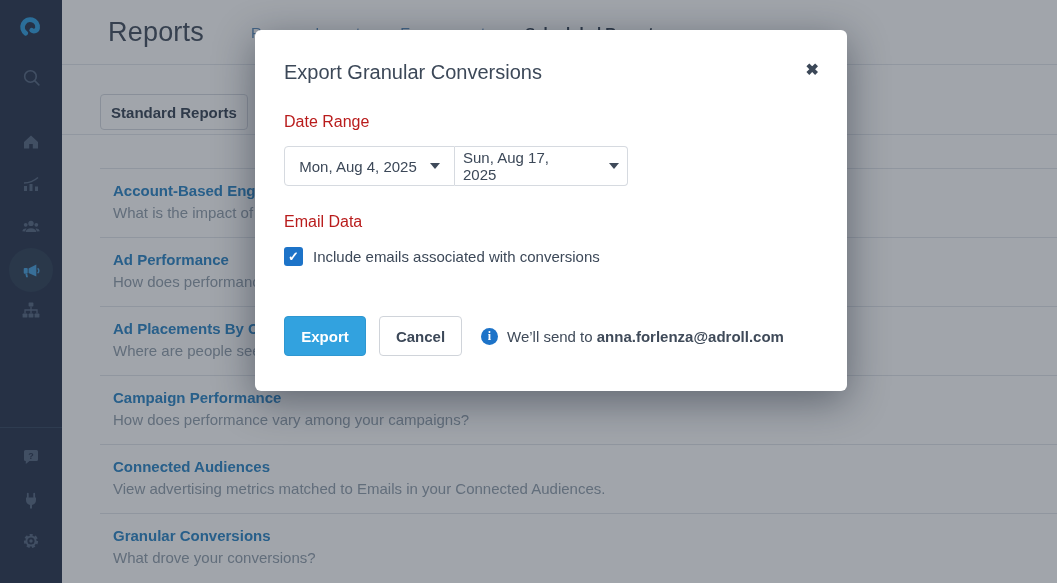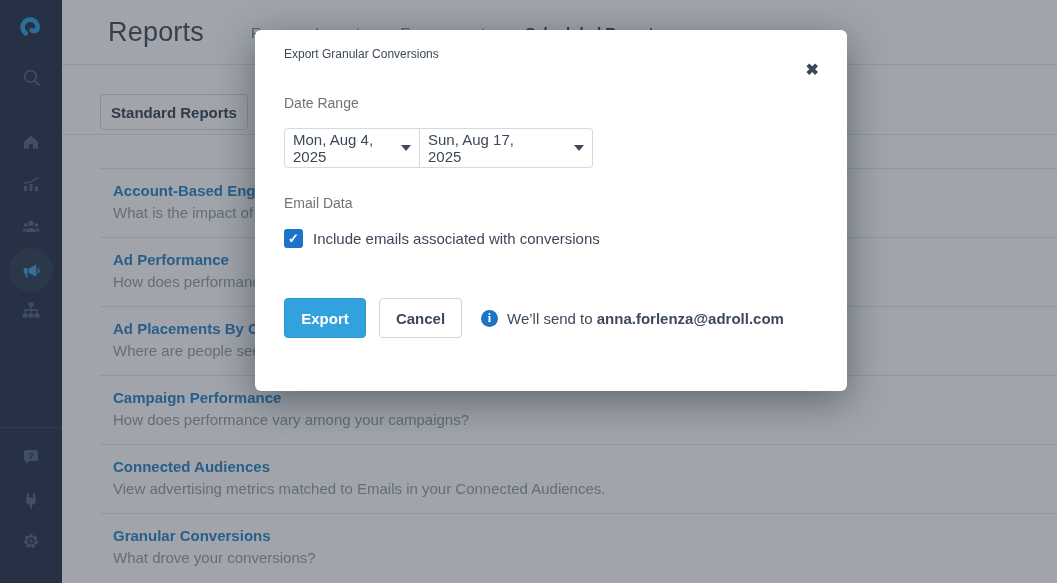--- a/index.html
+++ b/index.html
@@ -44,29 +44,29 @@
   .report-item{height:69px;box-sizing:border-box;border-top:1px solid #e2e5ea;
     padding:13px 0 0 13px;cursor:pointer;}
   .report-title{font-size:15px;font-weight:700;color:#2f87c6;line-height:18px;}
   .report-desc{font-size:15px;color:#93a0ad;line-height:18px;margin-top:4px;}
 
   
   .overlay{position:absolute;inset:0;background:rgba(30,40,54,0.42);z-index:50;}
   .modal{position:absolute;left:255px;top:30px;width:592px;height:361px;background:#fff;
     border-radius:6px;box-shadow:0 10px 40px rgba(15,25,40,.45);z-index:60;
     padding:0 29px;box-sizing:border-box;}
-  .modal-title{margin-top:15px;font-size:12px;color:#3c4858;line-height:18px;}
+  .modal-title{margin-top:33px;font-size:20px;color:#3c4858;line-height:18px;}
   .modal-close{position:absolute;top:30px;right:26px;font-size:16px;font-weight:700;
     color:#3c4858;cursor:pointer;line-height:16px;background:none;border:none;padding:2px;}
-  .field-label{margin-top:33px;font-size:14px;color:#737373;line-height:15px;}
+  .field-label{margin-top:33px;font-size:16px;color:#b91c1c;line-height:15px;}
   .field-label.email{margin-top:28px;}
   .dd-row{margin-top:17px;display:flex;}
   .dd{height:40px;border:1px solid #d6dae0;box-sizing:border-box;display:flex;align-items:center;
     justify-content:center;gap:13px;font-size:15px;color:#3c4858;background:#fff;cursor:pointer;padding:0 8px;}
-  .dd.start{width:136px;border-radius:4px 0 0 4px;}
+  .dd.start{width:171px;border-radius:4px 0 0 4px;}
   .dd.end{width:173px;border-radius:0 4px 4px 0;border-left:none;gap:35px;}
   .caret{width:0;height:0;border-left:5px solid transparent;border-right:5px solid transparent;
     border-top:6px solid #3f4a5a;}
   .check-row{margin-top:18px;display:flex;align-items:center;cursor:pointer;}
   .checkbox{width:19px;height:19px;border-radius:3px;background:#1d73c8;color:#fff;
     display:flex;align-items:center;justify-content:center;font-size:13px;font-weight:700;flex:0 0 auto;}
   .check-label{margin-left:10px;font-size:15px;color:#3c4858;}
   .modal-footer{margin-top:50px;display:flex;align-items:center;}
   .btn{height:40px;border-radius:4px;font-size:15px;font-weight:700;cursor:pointer;
     font-family:"Liberation Sans",sans-serif;}

